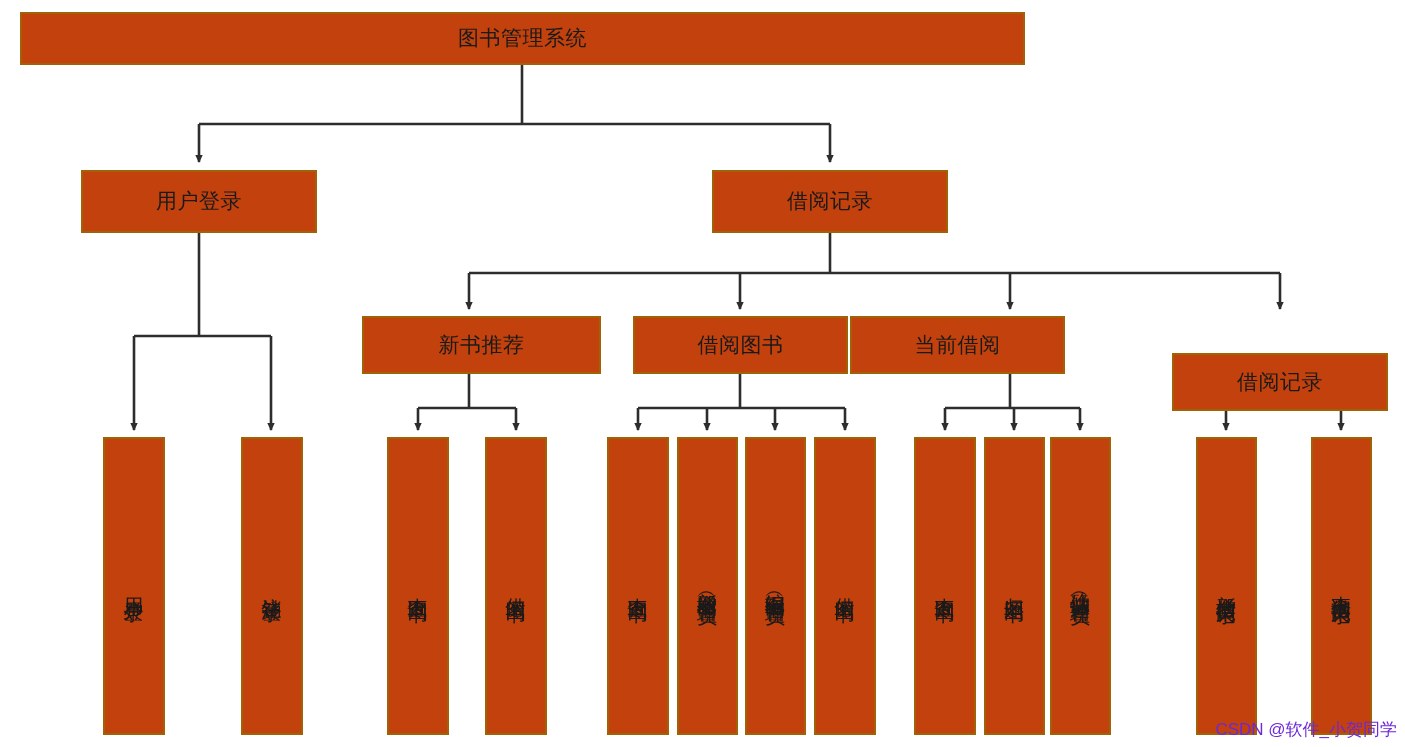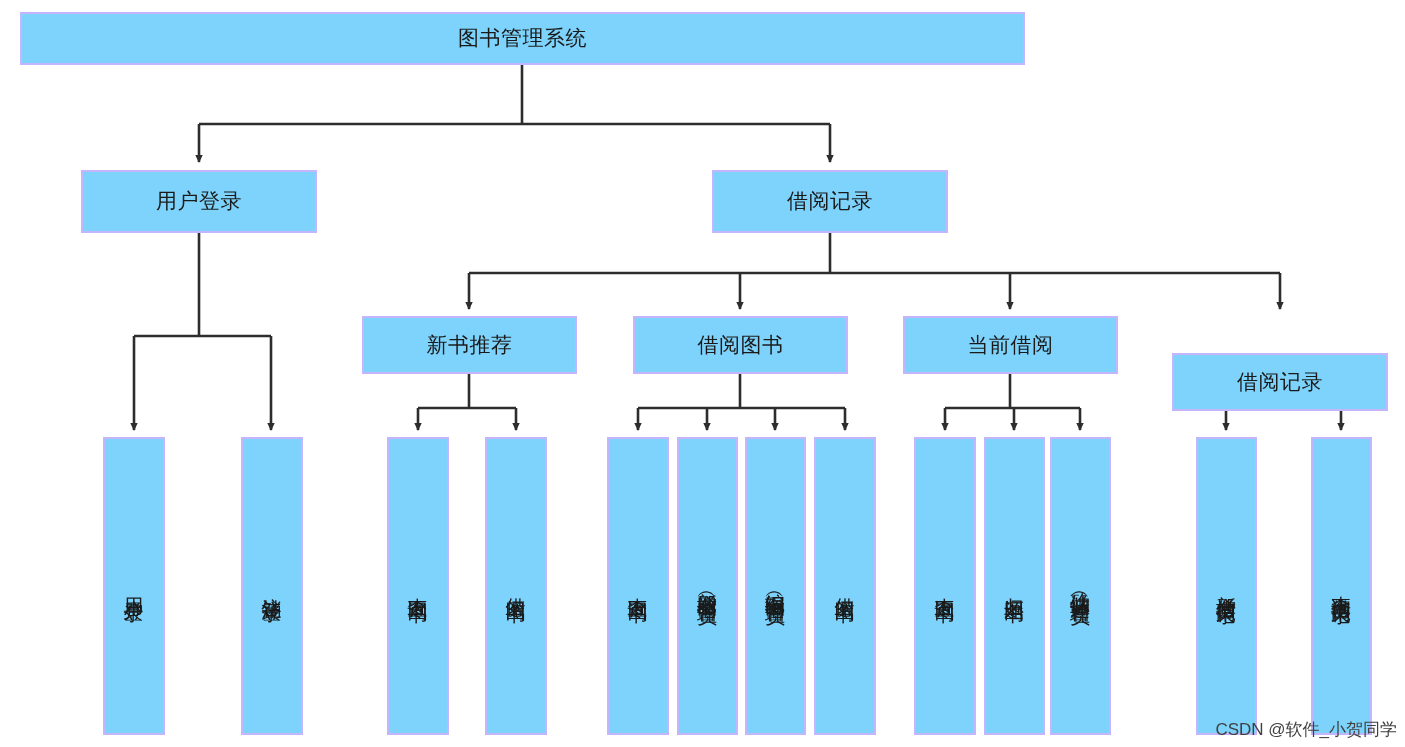--- a/index.html
+++ b/index.html
@@ -22,22 +22,22 @@
   svg.diagram-canvas {
     position: absolute;
     top: 0;
     left: 0;
     width: 1405px;
     height: 747px;
   }
   .node-box {
     position: absolute;
     box-sizing: border-box;
-    background: #7dd3fc;
-    border: 2px solid #c4b5fd;
+    background: #c2410c;
+    border: 2px solid #a16207;
     display: flex;
     align-items: center;
     justify-content: center;
     overflow: hidden;
   }
   .node-label {
     color: #1a1a1a;
     font-size: 21px;
     line-height: 1.18;
     letter-spacing: 0.5px;
@@ -49,21 +49,21 @@
     text-orientation: upright;
     font-size: 20px;
     letter-spacing: 2px;
     line-height: 1;
   }
   .watermark {
     position: absolute;
     right: 8px;
     bottom: 6px;
     font-size: 17px;
-    color: #404040;
+    color: #6d28d9;
     white-space: nowrap;
     pointer-events: none;
     font-family: "Liberation Sans", "DejaVu Sans", sans-serif;
   }
 </style>
 </head>
 <body>
 
 <div id="diagram-root">
 
@@ -123,29 +123,29 @@
   </div>
 
   <div class="node-box" style="left:81px; top:170px; width:236px; height:63px;">
     <span class="node-label">用户登录</span>
   </div>
 
   <div class="node-box" style="left:712px; top:170px; width:236px; height:63px;">
     <span class="node-label">借阅记录</span>
   </div>
 
-  <div class="node-box" style="left:362px; top:316px; width:215px; height:58px;">
+  <div class="node-box" style="left:362px; top:316px; width:239px; height:58px;">
     <span class="node-label">新书推荐</span>
   </div>
 
   <div class="node-box" style="left:633px; top:316px; width:215px; height:58px;">
     <span class="node-label">借阅图书</span>
   </div>
 
-  <div class="node-box" style="left:903px; top:316px; width:215px; height:58px;">
+  <div class="node-box" style="left:850px; top:316px; width:215px; height:58px;">
     <span class="node-label">当前借阅</span>
   </div>
 
   <div class="node-box" style="left:1172px; top:316px; width:216px; height:58px;margin-top:37px;">
     <span class="node-label">借阅记录</span>
   </div>
 
   <div class="node-box vertical" style="left:103px; top:437px; width:62px; height:298px;">
     <span class="node-label">用户登录</span>
   </div>

